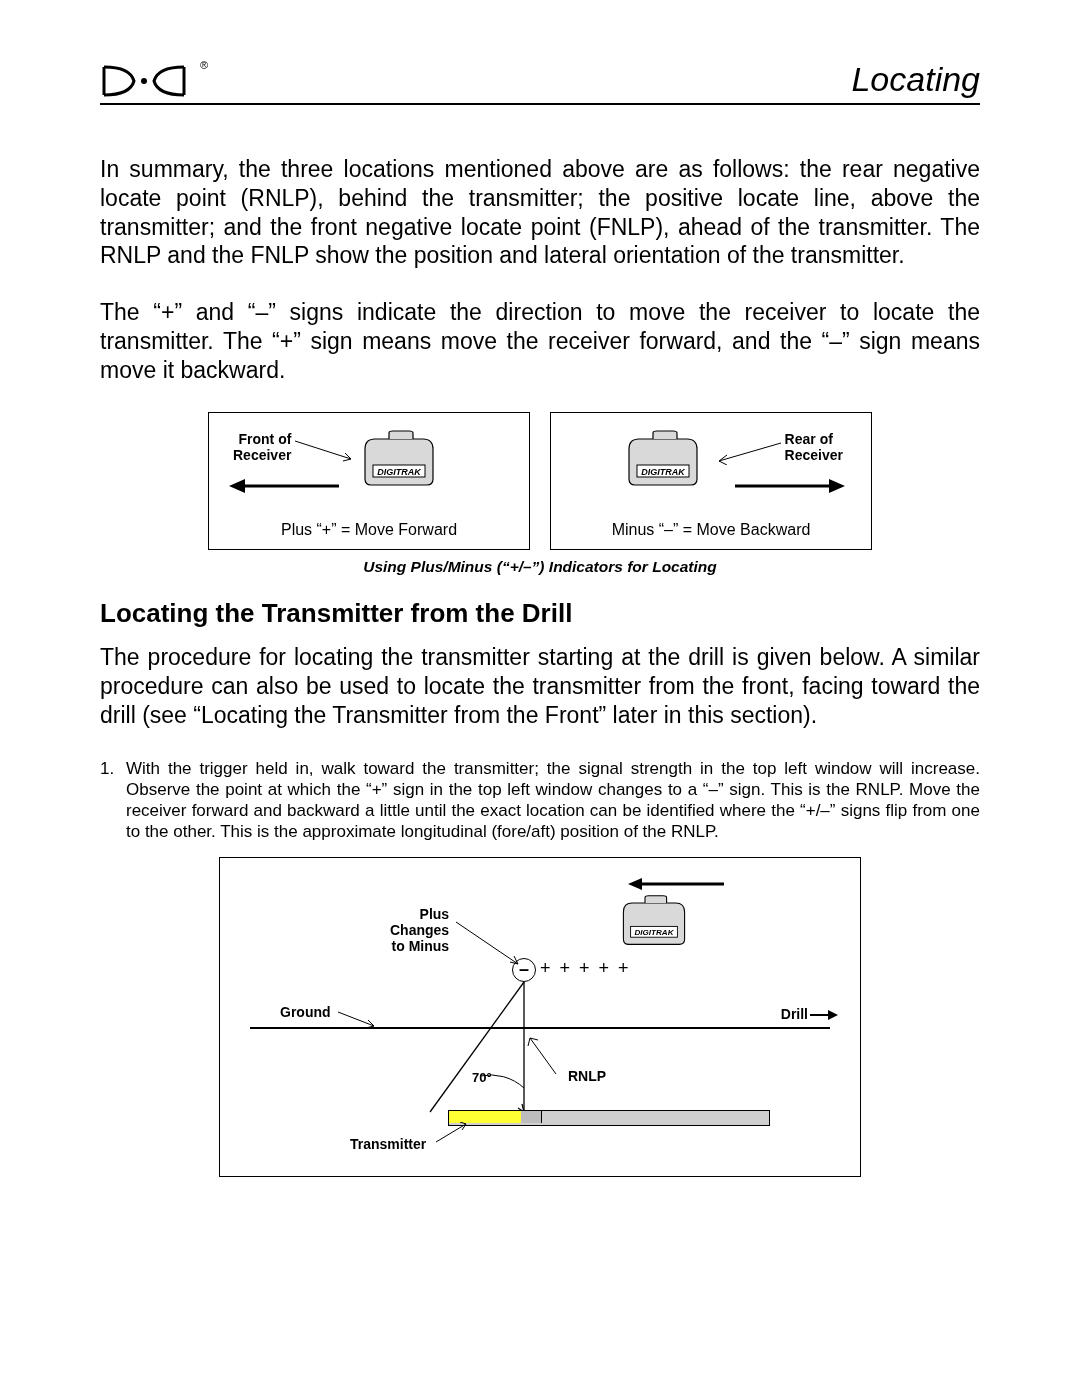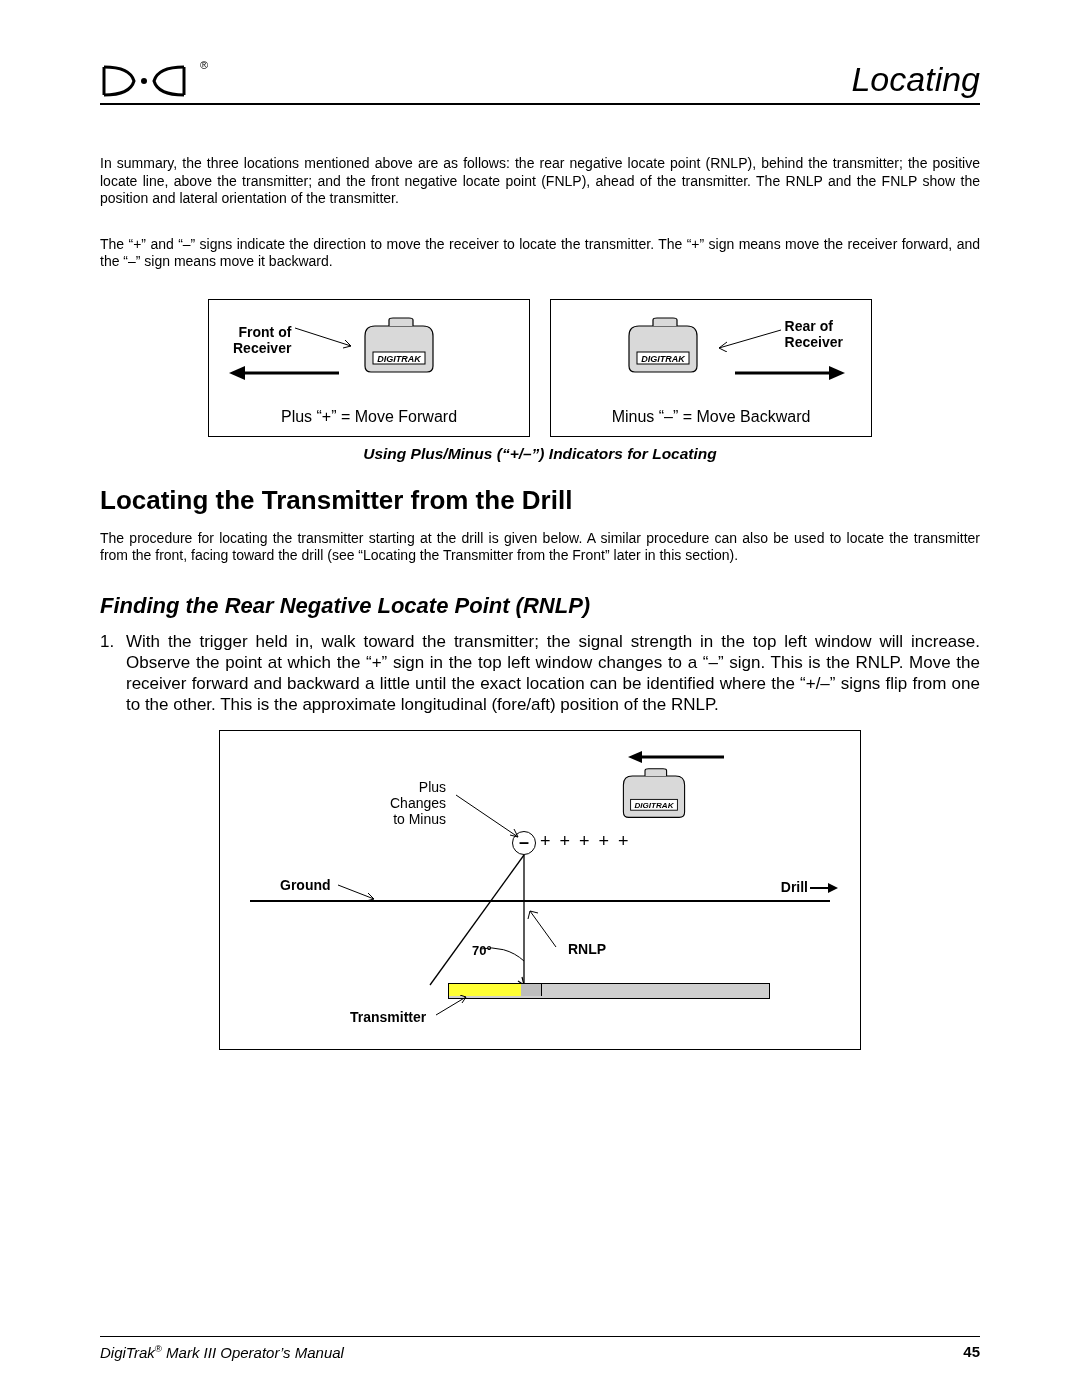--- a/index.html
+++ b/index.html
@@ -25,21 +25,21 @@
     padding-bottom: 4px;
     margin-bottom: 50px;
   }
   .logo-box { display: flex; align-items: center; }
   .section-title {
     font-style: italic;
     font-weight: normal;
     font-size: 34px;
   }
   .para {
-    font-size: 14px;
+    font-size: 23px;
     line-height: 1.25;
     text-align: justify;
     margin-bottom: 28px;
   }
   .h2 {
     font-size: 26px;
     font-weight: bold;
     margin: 10px 0 14px 0;
   }
   .h3 {
@@ -139,21 +139,21 @@
     <div class="section-title">Locating</div>
   </div>
 
   <div class="para">In summary, the three locations mentioned above are as follows:  the rear negative locate point (RNLP), behind the transmitter; the positive locate line, above the transmitter; and the front negative locate point (FNLP), ahead of the transmitter.  The RNLP and the FNLP show the position and lateral orientation of the transmitter.</div>
 
   <div class="para">The “+” and “–” signs indicate the direction to move the receiver to locate the transmitter.  The “+” sign means move the receiver forward, and the “–” sign means move it backward.</div>
 
   <div class="two-panel-row">
 
     <div class="panel">
-      <div class="panel-label" style="left:24px; top:24px; text-align:right; white-space:pre;">Front of
+      <div class="panel-label" style="left:24px; top:18px; text-align:right; white-space:pre;">Front of
 Receiver</div>
       <svg class="panel-arrow" style="left:86px; top:24px;" width="60" height="30">
         <line x1="0" y1="4" x2="56" y2="22" stroke="#000" stroke-width="1"></line>
         <polyline points="50,16 56,22 48,24" fill="none" stroke="#000" stroke-width="1"></polyline>
       </svg>
 
       <div class="device" style="left:150px; top:16px;">
         <svg width="80" height="60" viewBox="0 0 80 60">
           <path d="M6 20 Q6 10 16 10 L64 10 Q74 10 74 20 L74 50 Q74 56 68 56 L12 56 Q6 56 6 50 Z" fill="#d9d9d9" stroke="#000" stroke-width="1.2"></path>
           <path d="M30 10 L30 4 Q30 2 34 2 L50 2 Q54 2 54 4 L54 10" fill="#d9d9d9" stroke="#000" stroke-width="1.2"></path>
@@ -190,21 +190,20 @@
       </svg>
       <div class="panel-caption">Minus “–”  =  Move Backward</div>
     </div>
   </div>
 
   <div class="figure-caption">Using Plus/Minus (“+/–”) Indicators for Locating</div>
 
   <div class="h2">Locating the Transmitter from the Drill</div>
   <div class="para">The procedure for locating the transmitter starting at the drill is given below.  A similar procedure can also be used to locate the transmitter from the front, facing toward the drill (see “Locating the Transmitter from the Front” later in this section).</div>
 
-  <div class="h3">Finding the Rear Negative Locate Point (RNLP)</div>
 
   <div class="ol-item">
     <div class="ol-num">1.</div>
     <div>With the trigger held in, walk toward the transmitter; the signal strength in the top left window will increase.  Observe the point at which the “+” sign in the top left window changes to a “–” sign.  This is the RNLP.  Move the receiver forward and backward a little until the exact location can be identified where the “+/–” signs flip from one to the other.  This is the approximate longitudinal (fore/aft) position of the RNLP.</div>
   </div>
 
   <div class="big-figure">
 
     <svg style="position:absolute; left:408px; top:16px;" width="100" height="20">
       <line x1="96" y1="10" x2="10" y2="10" stroke="#000" stroke-width="3"></line>
@@ -213,21 +212,21 @@
 
     <div class="device" style="left:398px; top:36px; width:72px;">
       <svg width="72" height="54" viewBox="0 0 80 60">
         <path d="M6 20 Q6 10 16 10 L64 10 Q74 10 74 20 L74 50 Q74 56 68 56 L12 56 Q6 56 6 50 Z" fill="#d9d9d9" stroke="#000" stroke-width="1.2"></path>
         <path d="M30 10 L30 4 Q30 2 34 2 L50 2 Q54 2 54 4 L54 10" fill="#d9d9d9" stroke="#000" stroke-width="1.2"></path>
         <rect x="14" y="36" width="52" height="12" fill="#fff" stroke="#000" stroke-width="1"></rect>
         <text x="40" y="46" font-size="9" font-weight="bold" font-style="italic" text-anchor="middle">DIGITRAK</text>
       </svg>
     </div>
 
-    <div style="position:absolute; left:170px; top:48px; font-size:14px; font-weight:normal; text-align:right; white-space:pre; line-height:1.15;">Plus
+    <div style="position:absolute; left:170px; top:48px; font-size:14px; font-weight:bold; text-align:right; white-space:pre; line-height:1.15;">Plus
 Changes
 to Minus</div>
     <svg style="position:absolute; left:234px; top:62px;" width="70" height="48">
       <line x1="2" y1="2" x2="64" y2="44" stroke="#000" stroke-width="1"></line>
       <polyline points="56,42 64,44 60,36" fill="none" stroke="#000" stroke-width="1"></polyline>
     </svg>
 
     <div style="position:absolute; left:292px; top:100px; width:22px; height:22px; border:1.5px solid #000; border-radius:50%; text-align:center; line-height:20px; font-size:18px; font-weight:bold;">–</div>
     <div style="position:absolute; left:320px; top:100px; font-size:18px; letter-spacing:2px;">+ + + + +</div>
 
@@ -267,20 +266,14 @@
       <div style="position:absolute; left:72px; top:0; width:20px; height:12px; background:#bdbdbd; border-right:1px solid #000;"></div>
     </div>
     <div style="position:absolute; left:130px; top:278px; font-size:14px; font-weight:bold;">Transmitter</div>
     <svg style="position:absolute; left:216px; top:264px;" width="36" height="22">
       <line x1="0" y1="20" x2="30" y2="2" stroke="#000" stroke-width="1"></line>
       <polyline points="24,0 30,2 26,8" fill="none" stroke="#000" stroke-width="1"></polyline>
     </svg>
   </div>
 
 
-  <div class="footer">
-    <div class="footer-left">
-      <span>DigiTrak</span><sup class="reg">®</sup><span> Mark III Operator’s Manual</span>
-    </div>
-    <div class="footer-right">45</div>
-  </div>
 
 </div>
 
 </body></html>

